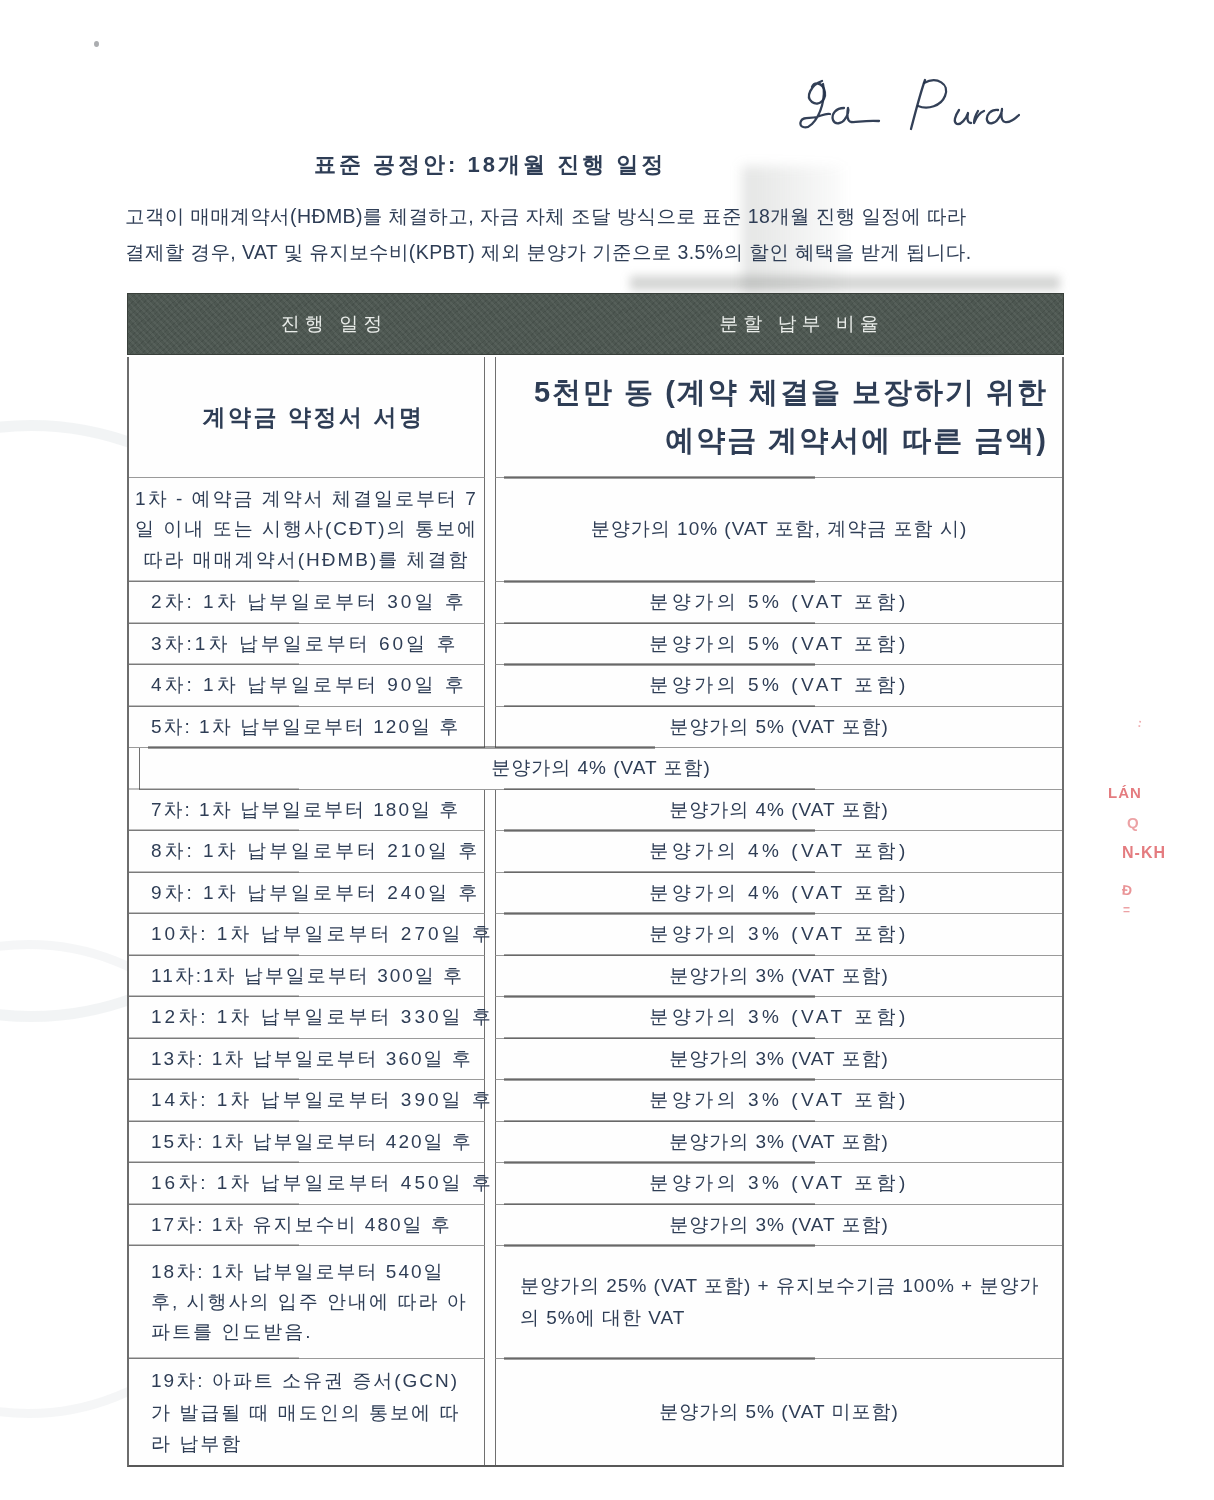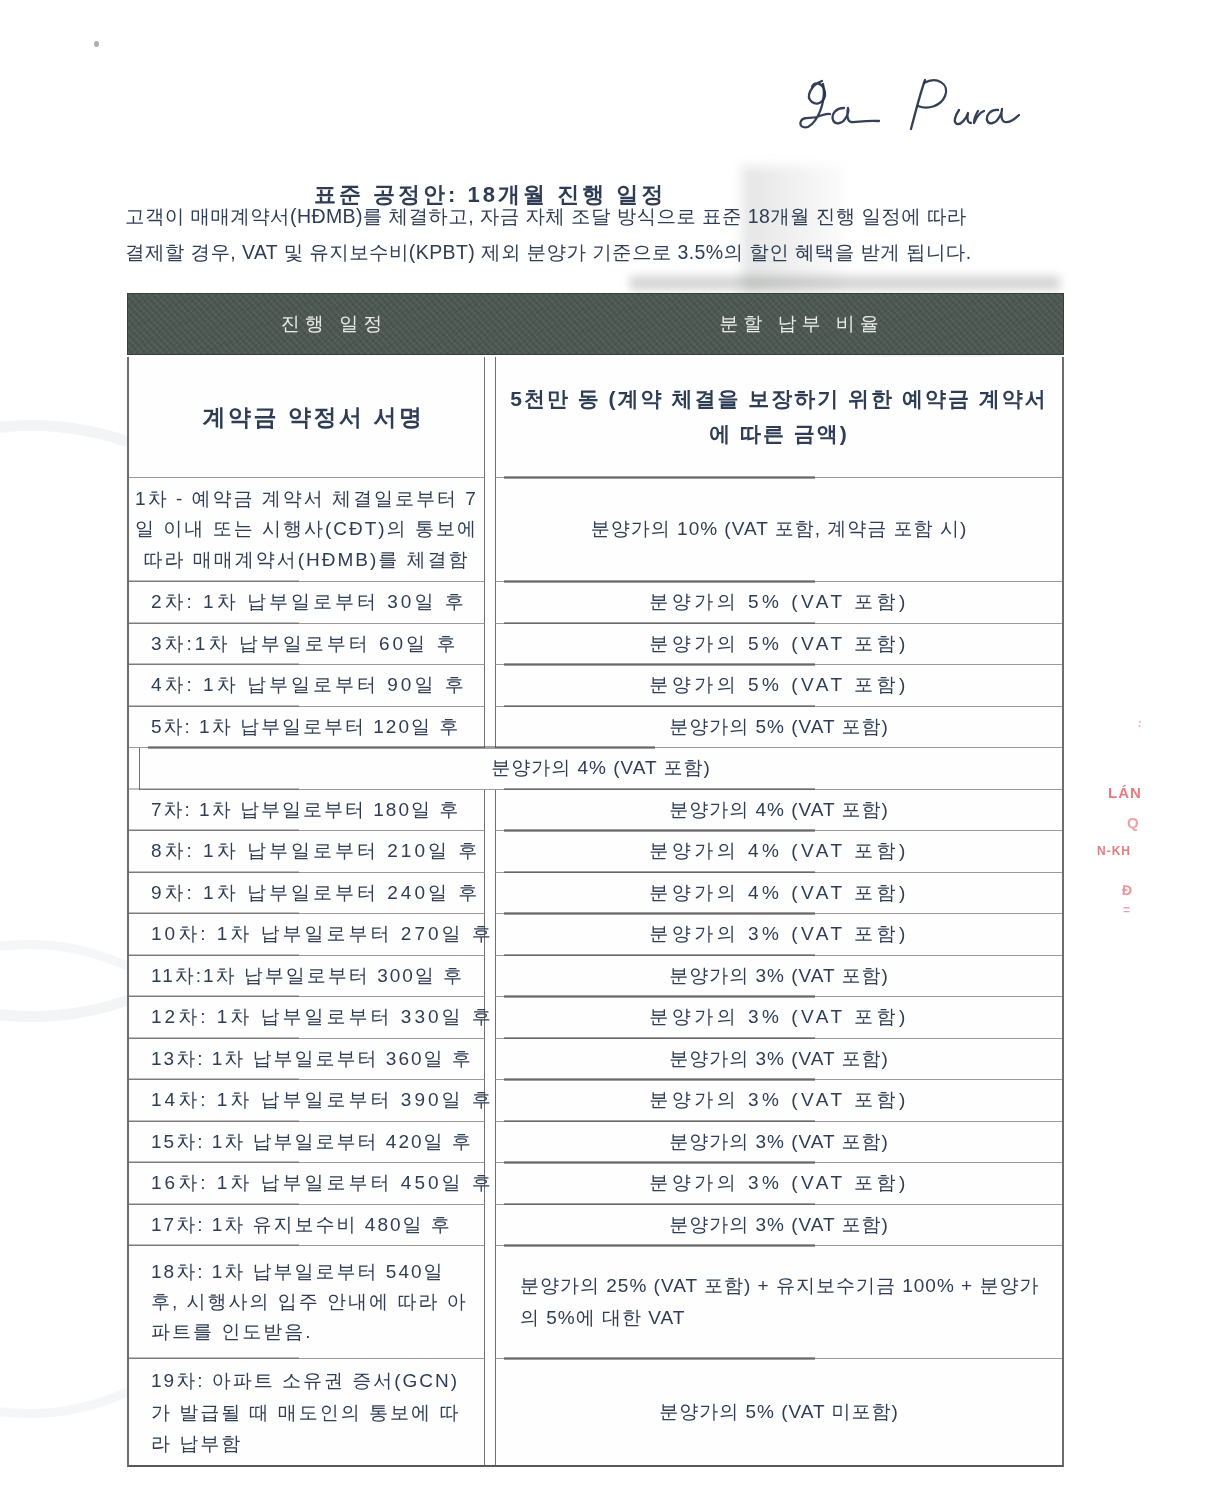--- a/index.html
+++ b/index.html
@@ -25,21 +25,21 @@
     background:rgba(96,102,98,.28);filter:blur(5px);}
   .smudge-c{position:absolute;left:868px;top:330px;width:130px;height:150px;
     background:rgba(150,155,152,.10);filter:blur(9px);}
 
   
   .logo{position:absolute;left:788px;top:76px;width:232px;height:62px;}
   .logo path{fill:none;stroke:#24324a;stroke-width:2.3;stroke-linecap:round;stroke-linejoin:round;opacity:.93;}
 
   
   .doc-title{position:absolute;left:314px;top:150px;font-size:22px;font-weight:600;
-    letter-spacing:3px;color:var(--ink);margin-top:30px;}
+    letter-spacing:3px;color:var(--ink);}
   .intro{position:absolute;left:125px;top:198px;width:975px;font-size:19.5px;
     line-height:1.85;letter-spacing:.4px;color:var(--ink);font-weight:500;}
 
   
   .sched-table{position:absolute;left:127px;top:293px;width:937px;box-sizing:border-box;}
   .thead{display:flex;height:62px;background:var(--headerbg,#4d5751);
     background-image:
       repeating-linear-gradient(47deg,rgba(255,255,255,.05) 0 2px,transparent 2px 5px),
       repeating-linear-gradient(-43deg,rgba(0,0,0,.09) 0 1px,transparent 1px 4px);
     border:1px solid #39403b;box-sizing:border-box;}
@@ -61,40 +61,40 @@
   .row.wide .cell.right{letter-spacing:3.5px;}
   
   .row:nth-child(n+2) .cell.right::before{content:"";position:absolute;top:-2px;left:8px;
     width:55%;height:2.5px;background:rgba(45,45,45,.45);filter:blur(.4px);}
   .row:nth-child(n+3) .cell.left::before{content:"";position:absolute;top:-2px;left:0;
     width:48%;height:2px;background:rgba(60,60,60,.32);filter:blur(.4px);}
   
   .row:nth-child(1) .cell{min-height:121px;}
   .row:nth-child(1) .cell.left{justify-content:center;text-align:center;
     font-size:23px;font-weight:600;letter-spacing:2.5px;}
-  .row:nth-child(1) .cell.right{font-size:21px;font-weight:600;letter-spacing:2px;line-height:1.65;}
+  .row:nth-child(1) .cell.right{font-size:29px;font-weight:600;letter-spacing:2px;line-height:1.65;text-align:right;}
   .row:nth-child(2) .cell{min-height:103px;}
   .row:nth-child(2) .cell.left{justify-content:flex-end;text-align:center;padding:6px 6px;line-height:1.6;}
   .row:nth-child(n+3):nth-child(-n+18) .cell{min-height:41px;}
   .row:nth-child(n+3):nth-child(-n+18) .cell .txt{white-space:nowrap;}
   .row:nth-child(19) .cell{min-height:113px;}
   .row:nth-child(19) .cell.left{line-height:1.6;padding-right:14px;}
   .row:nth-child(19) .cell.right{justify-content:flex-start;text-align:left;
     padding-left:24px;line-height:1.7;}
   .row:nth-child(20) .cell{min-height:92px;border-bottom:none;}
   .row:nth-child(20) .cell.left{line-height:1.65;}
 
   
   .stamp{position:absolute;left:0;top:0;width:100%;height:100%;pointer-events:none;}
   .frag{position:absolute;color:var(--stamp,#e0666a);font-weight:600;
     font-family:"Liberation Sans",sans-serif;opacity:.85;}
   .frag:nth-child(1){left:1138px;top:716px;font-size:12px;transform:rotate(10deg);opacity:.55;}
   .frag:nth-child(2){left:1108px;top:784px;font-size:15px;letter-spacing:1px;}
   .frag:nth-child(3){left:1127px;top:814px;font-size:15px;opacity:.6;}
-  .frag:nth-child(4){left:1097px;top:844px;font-size:12px;letter-spacing:1px;}
+  .frag:nth-child(4){left:1122px;top:844px;font-size:16px;letter-spacing:1px;}
   .frag:nth-child(5){left:1122px;top:882px;font-size:14px;transform:rotate(6deg);opacity:.7;}
   .frag:nth-child(6){left:1123px;top:903px;font-size:12px;opacity:.6;}
 </style>
 </head>
 <body>
 
 <div class="page" style="--ink: #2e3d55; --headerbg: #4d5751; --stamp: #e0666a; --border: #6f6f6f;">
 
   <div class="speck"></div>
   <div class="wm-circle-1"></div>

